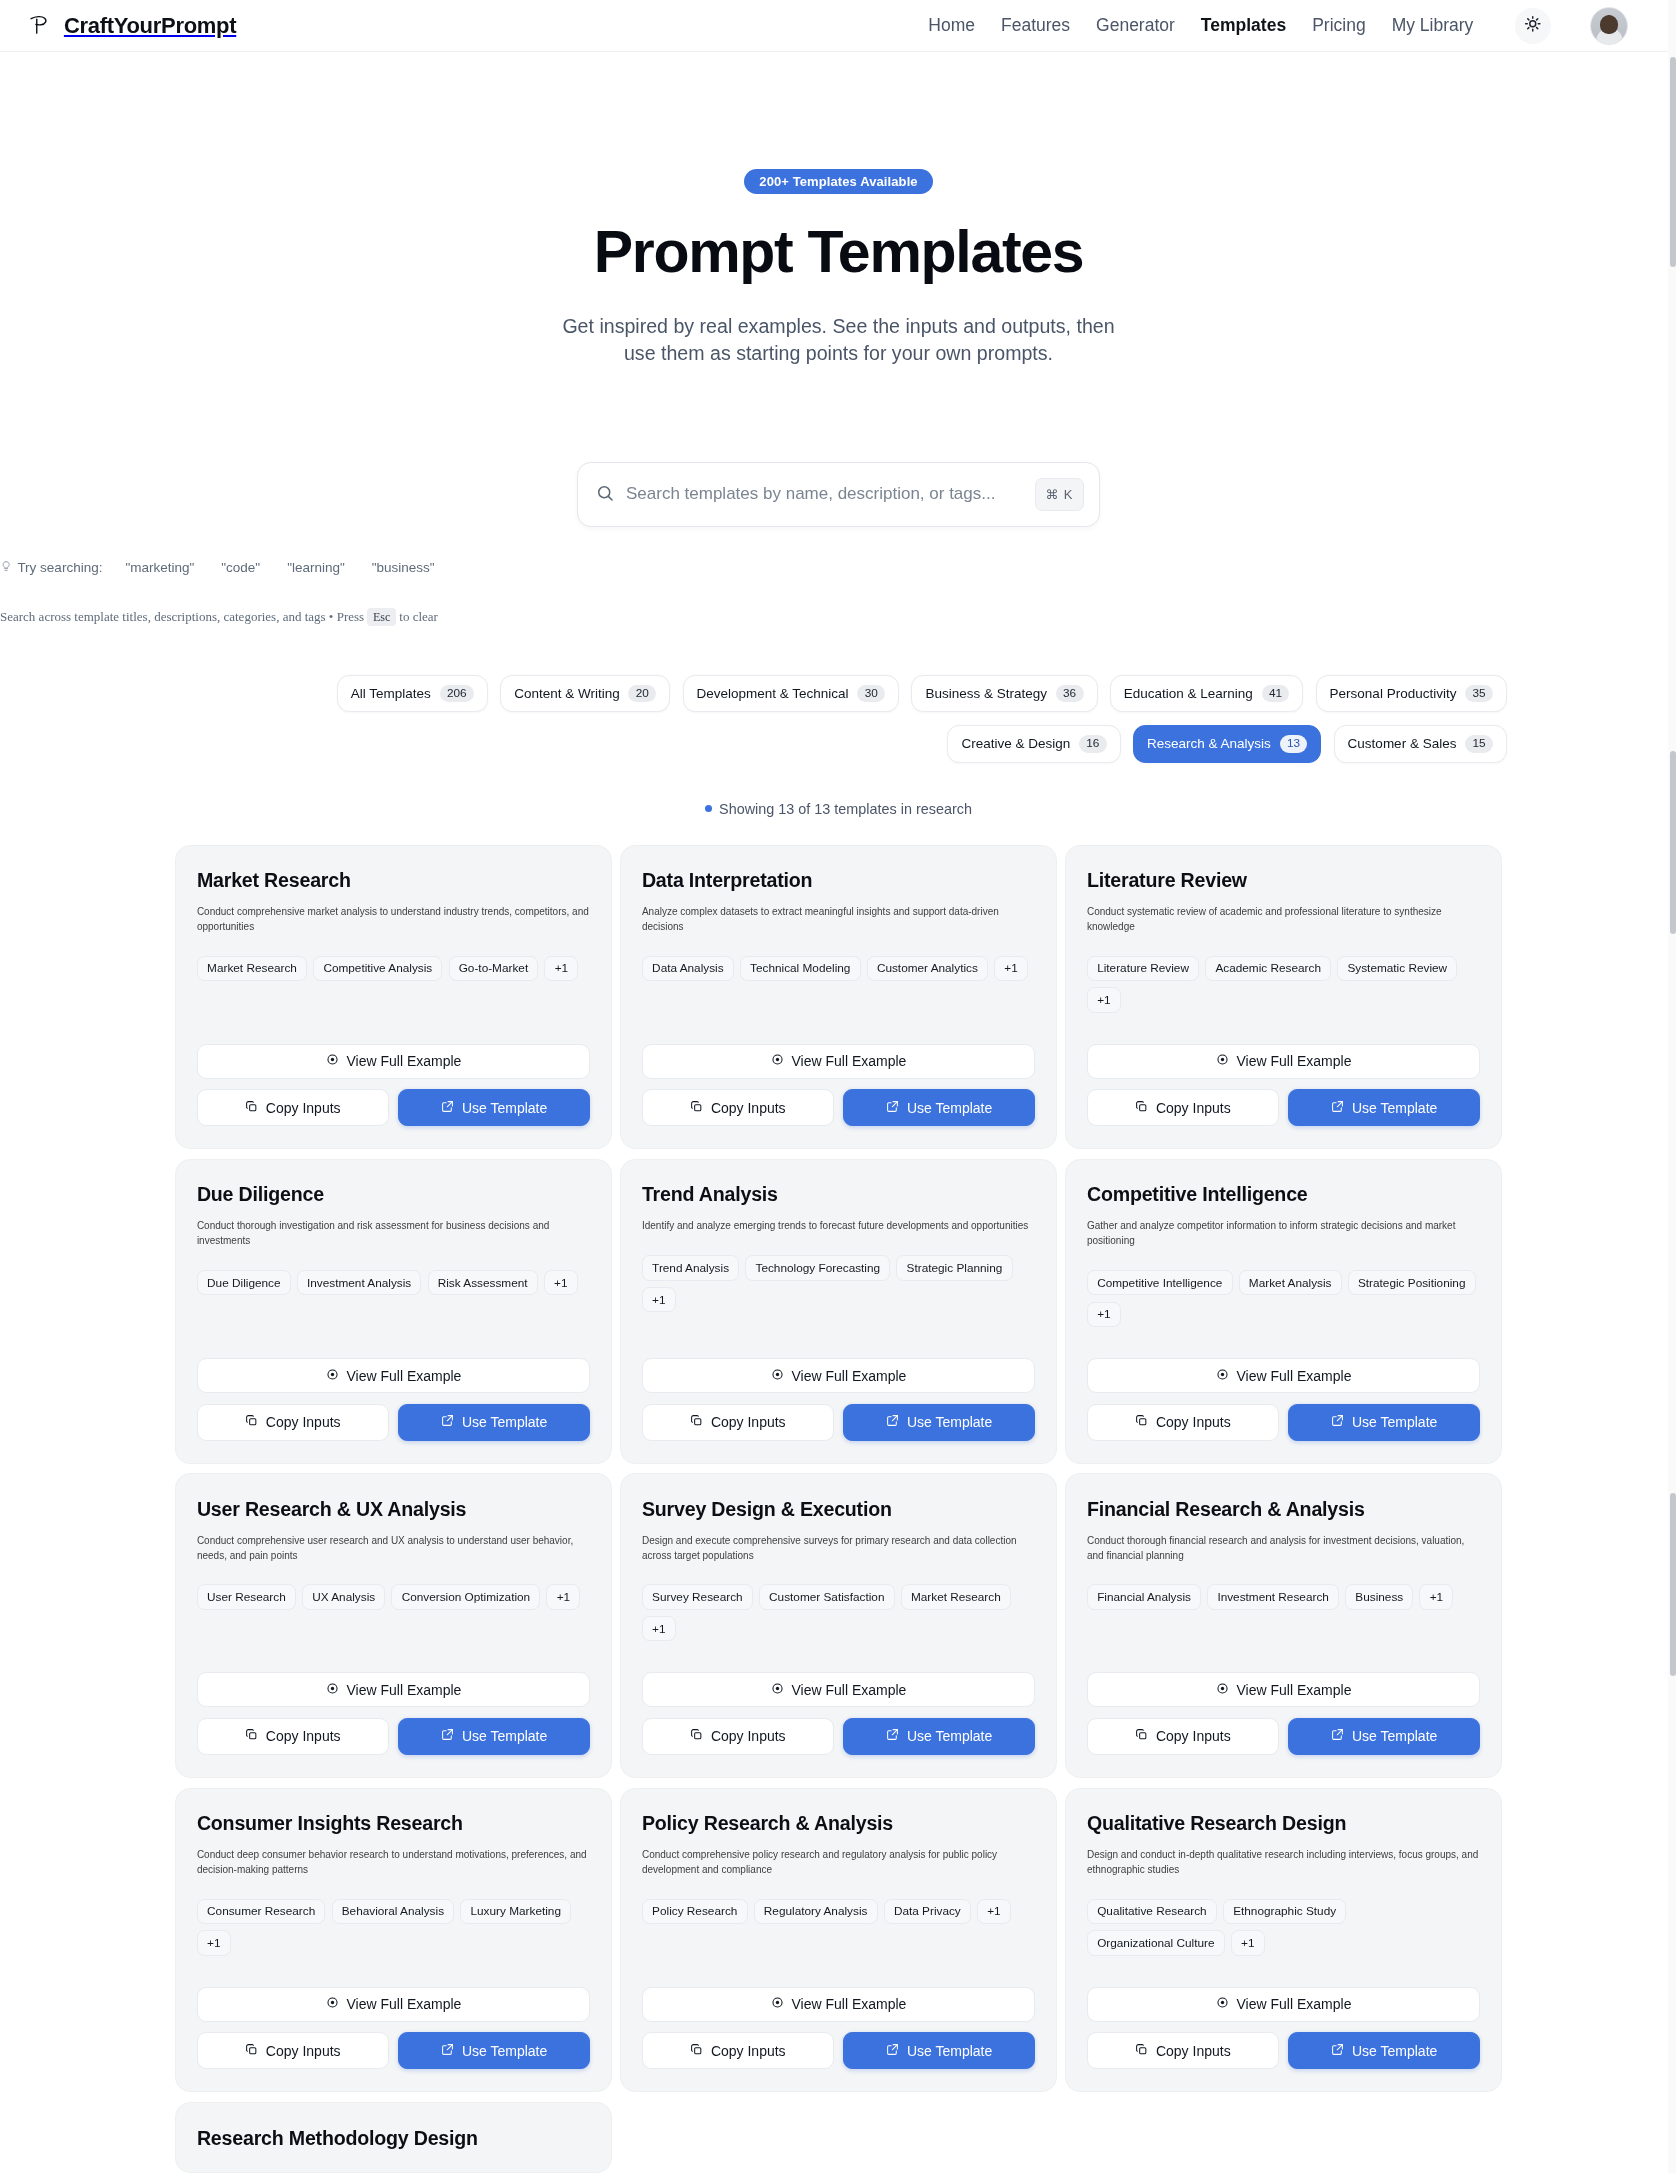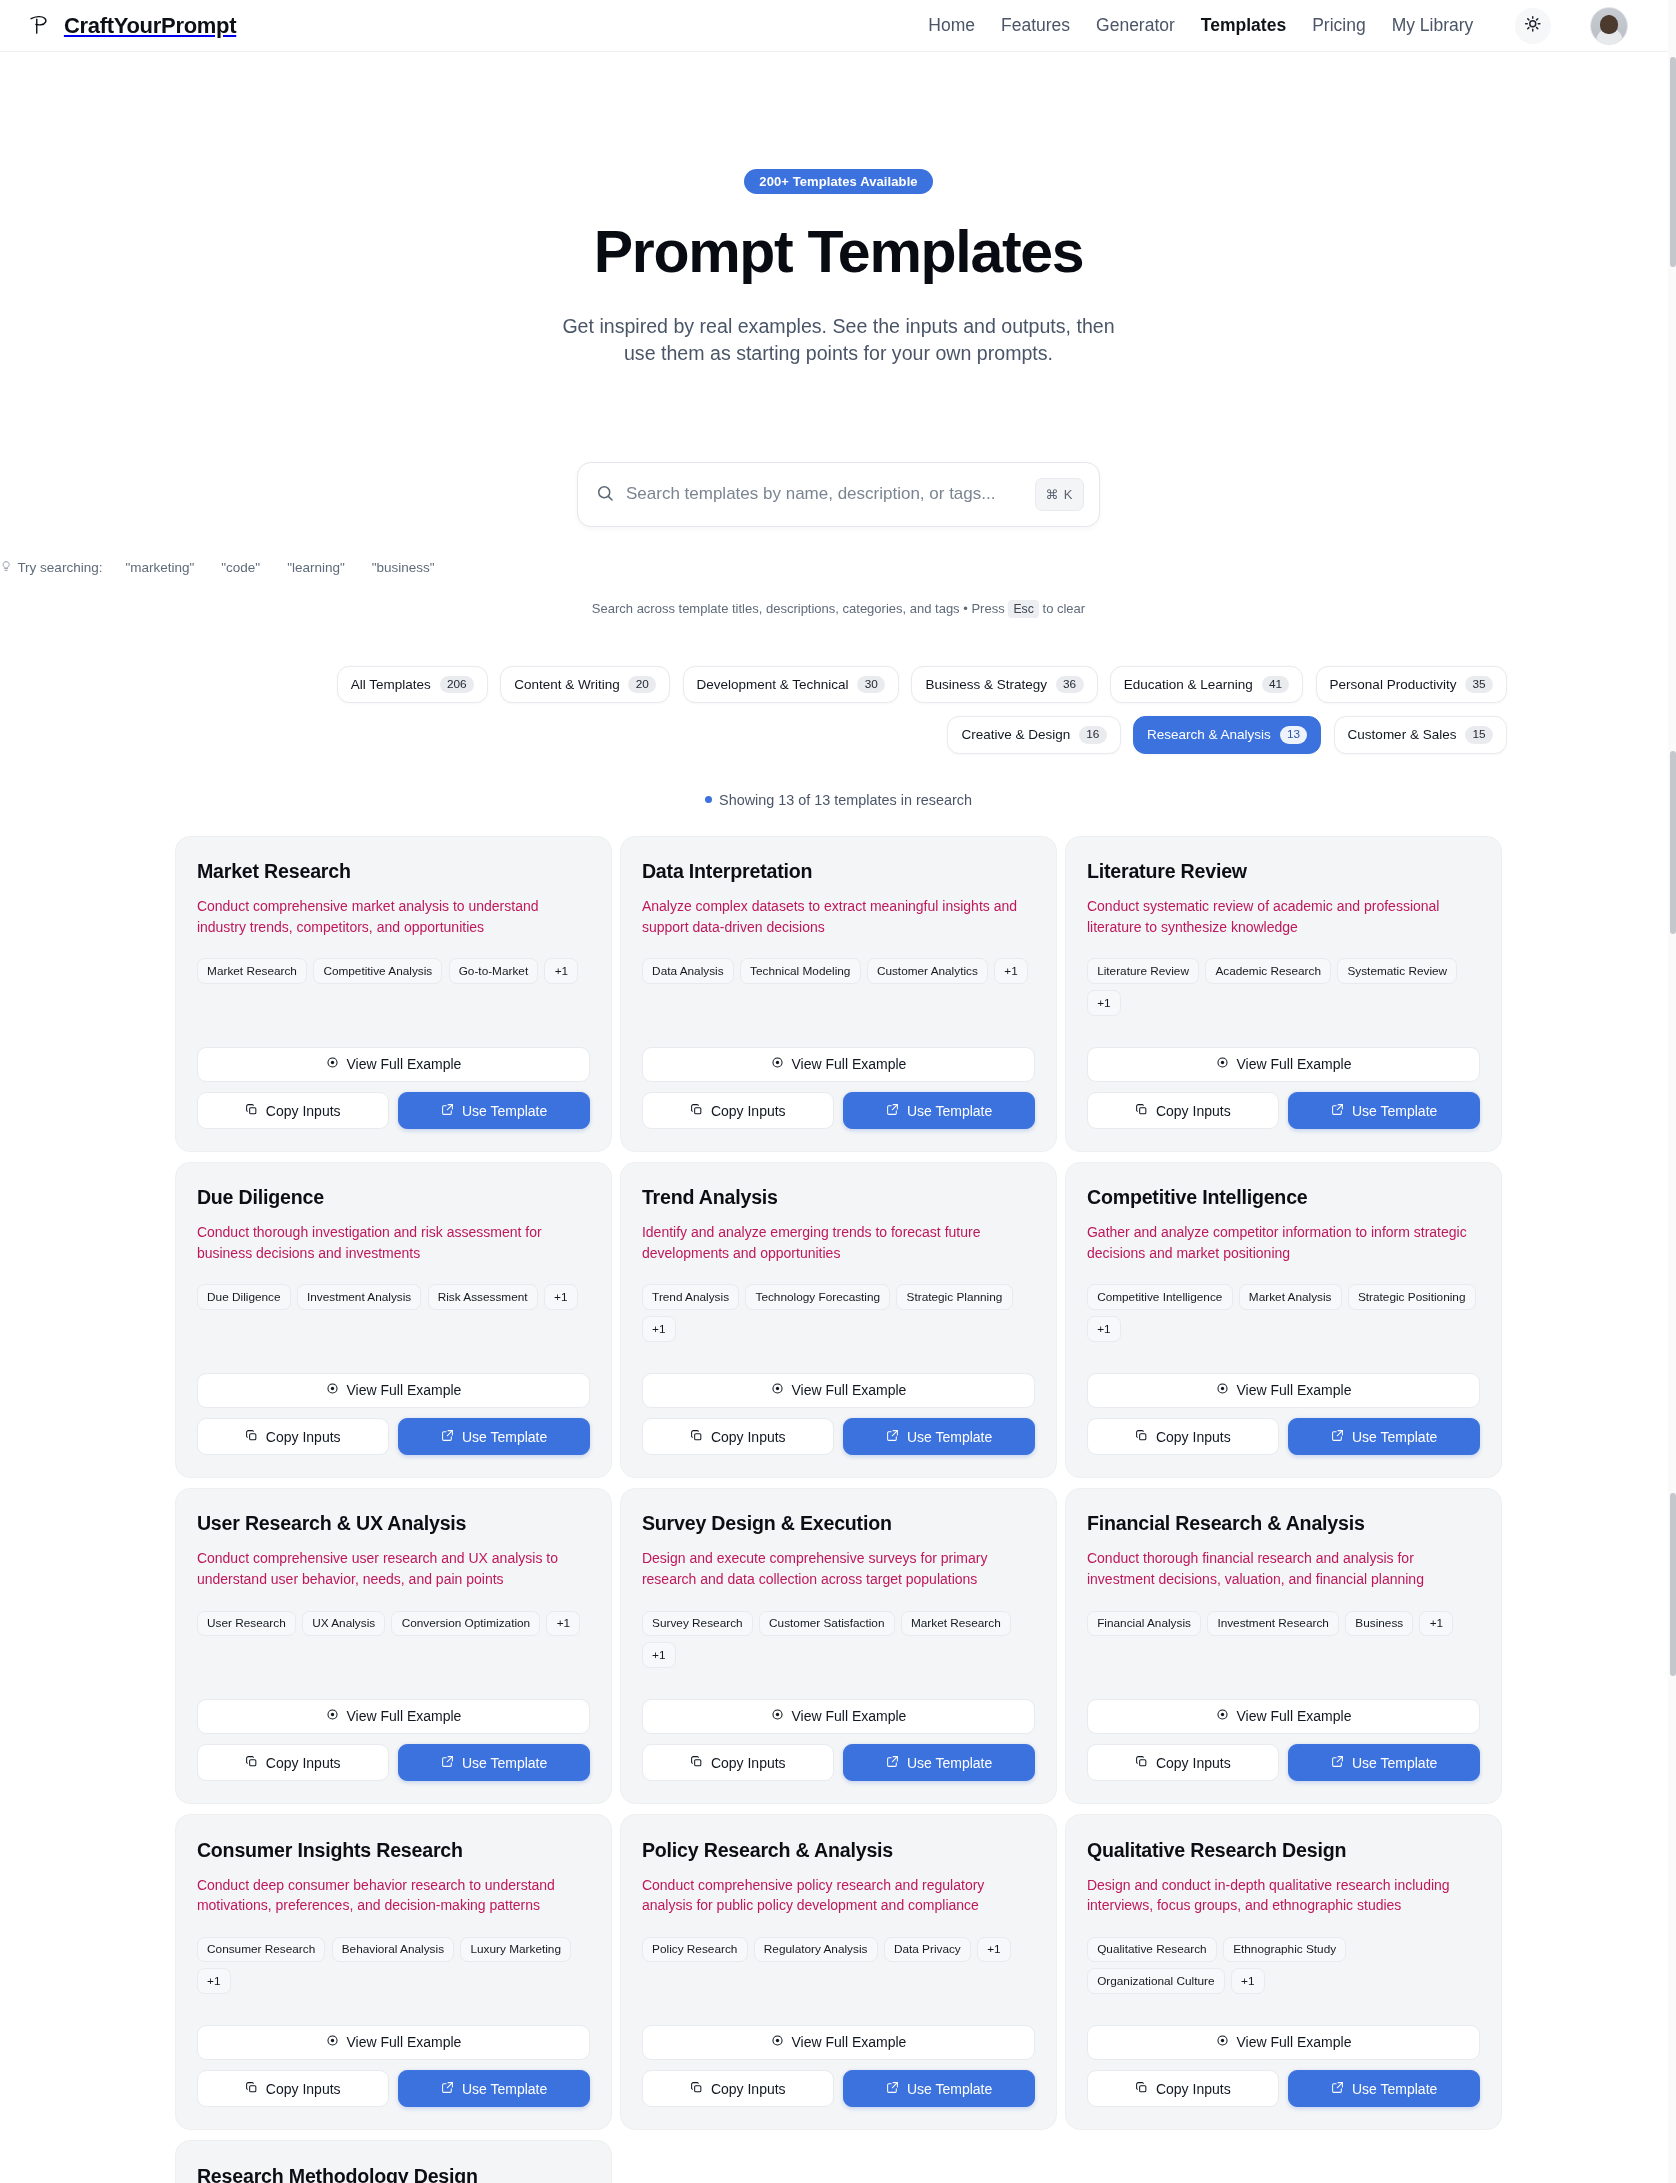--- a/index.html
+++ b/index.html
@@ -137,24 +137,24 @@
     display: flex; align-items: center; justify-content: flex-start;
     gap: 0;
     font-size: 13.5px;
     color: #5f6b7a;
   }
   .bulb-icon { margin-right: 5.2px; }
   .try-label { margin-right: 23px; }
   .try-chip { margin-right: 27px; color: #5f6b7a; cursor: pointer; }
   .try-chip:last-child { margin-right: 0; }
   .search-help {
-    margin-top: 26px;
-    text-align: center;
+    margin-top: 34px;
     font-size: 13px;
     color: #5f6b7a;
+    font-family: Liberation Serif, serif;
   }
   .esc-key {
     background: #eceef1;
     border-radius: 3.9px;
     padding: 2.2px 5.7px;
     font-size: 12.2px;
     color: #3b4452;
     margin: 0 3.1px;
   }
 
@@ -225,23 +225,23 @@
     flex-direction: column;
   }
   .card-title {
     font-size: 19.6px;
     font-weight: 700;
     color: #0b0f15;
     letter-spacing: -0.2px;
   }
   .card-desc {
     margin-top: 13px;
-    font-size: 14px;
+    font-size: 10px;
     line-height: 1.47;
-    color: #be185d;
+    color: #404040;
   }
   .tags {
     margin-top: 21px;
     display: flex; flex-wrap: wrap;
     gap: 6.1px 6.1px;
   }
   .tag {
     background: #f7f8f9;
     border: 1.3px solid #e7eaee;
     border-radius: 7.4px;

